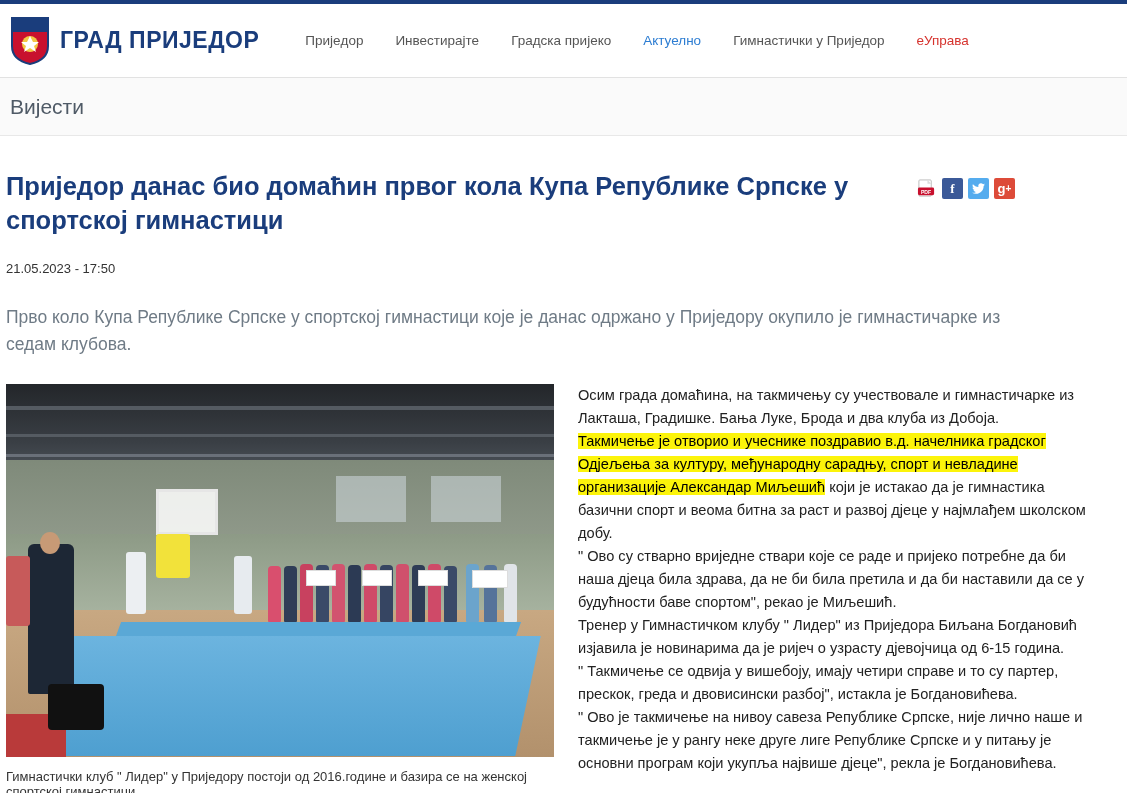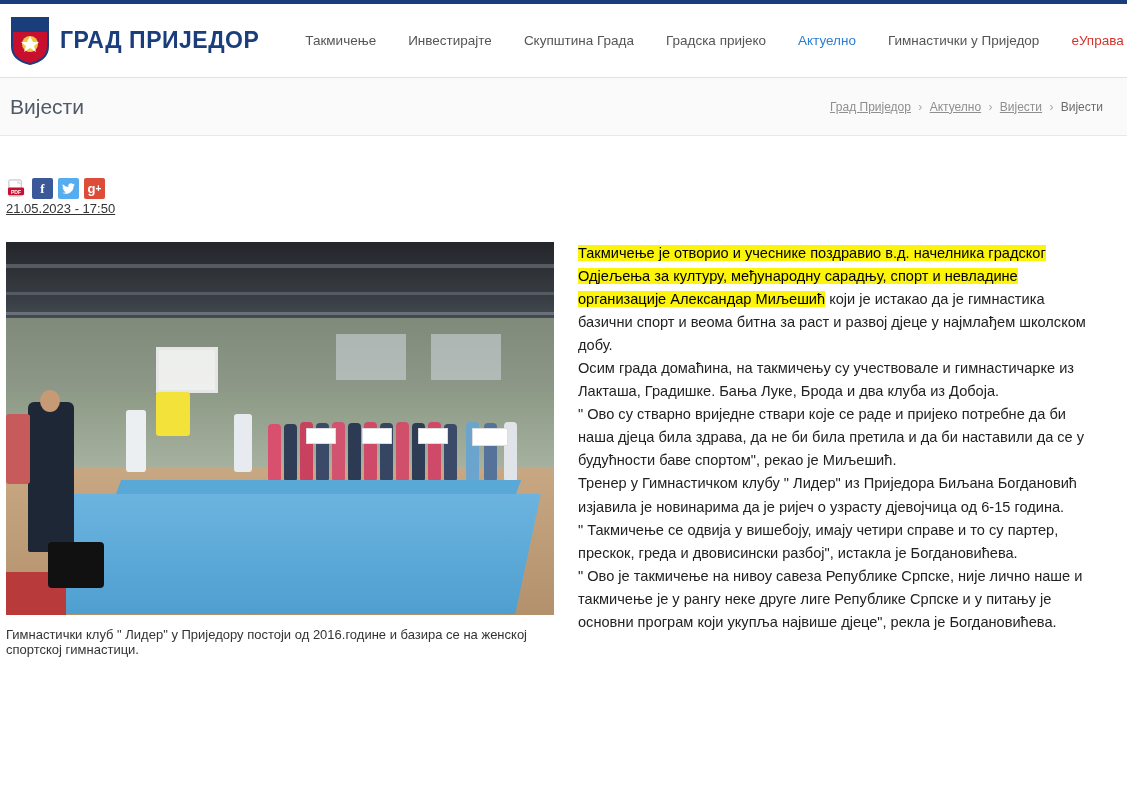--- a/index.html
+++ b/index.html
@@ -115,24 +115,23 @@
     color: #fff;
     font-size: 13px;
     font-weight: bold;
     cursor: pointer;
   }
   .ic.pdf { background:#fff; color:#c8102e; border:0; position:relative; }
   .ic.fb { background:#3b5998; font-family:"Liberation Serif",serif; }
   .ic.tw { background:#55acee; }
   .ic.gp { background:#dd4b39; }
   .date {
-    margin-top: 2px;
+    margin-top: 24px;
     font-size: 13px;
     color: #333;
-    text-decoration: underline;
   }
   .lead {
     margin-top: 28px;
     font-size: 17.5px;
     line-height: 1.52;
     color: #6f7b86;
     max-width: 1000px;
   }
   .content {
     display: flex;
@@ -248,47 +247,38 @@
         <path d="M2 2 H38 V30 Q38 44 20 48 Q2 44 2 30 Z" fill="#c8102e" stroke="#1a3d7c" stroke-width="2"></path>
         <path d="M2 2 H38 V16 H2 Z" fill="#1a3d7c"></path>
         <circle cx="20" cy="28" r="8" fill="#f2c744"></circle>
         <path d="M20 20 L23 26 L29 26 L24 30 L26 36 L20 32 L14 36 L16 30 L11 26 L17 26 Z" fill="#ffffff"></path>
       </svg>
     </div>
     <div class="brand-title">ГРАД ПРИЈЕДОР</div>
   </div>
 
   <nav class="mainnav">
-    <a href="#">Такмичење</a>
+    <a href="#">Пријeдор</a>
     <a href="#">Инвестирајте</a>
-    <a href="#">Скупштина Града</a>
     <a href="#">Градска пријеко</a>
     <a href="#" class="active">Актуелно</a>
     <a href="#">Гимнастички у Приједор</a>
     <a href="#" class="red">еУправа</a>
 
   </nav>
 </div>
 
 <div class="subhead">
   <div class="page-h">Вијести</div>
-  <div class="crumbs">
-    <a href="#">Град Приједор</a>
-    <span class="sep">›</span>
-    <a href="#">Актуелно</a>
-    <span class="sep">›</span>
-    <a href="#">Вијести</a>
-    <span class="sep">›</span>
-    <span>Вијести</span>
-  </div>
 </div>
 
 <div class="wrap">
 
   <div class="title-row">
+    <h1 class="article-title">Приједор данас био домаћин првог кола Купа Републике Српске у спортској гимнастици</h1>
     <div class="share">
       <div class="ic pdf">
         <svg width="19" height="19" viewBox="0 0 20 20">
           <rect x="2" y="1" width="13" height="17" rx="1" fill="#ffffff" stroke="#bbb"></rect>
           <path d="M11 1 L15 5 L11 5 Z" fill="#ddd"></path>
           <rect x="1" y="9" width="17" height="8" rx="1.5" fill="#c8102e"></rect>
           <text x="9.5" y="15.5" font-size="5.4" fill="#fff" text-anchor="middle" font-family="Liberation Sans">PDF</text>
         </svg>
       </div>
       <div class="ic fb">f</div>
@@ -296,20 +286,21 @@
         <svg width="13" height="11" viewBox="0 0 16 13" fill="#fff">
           <path d="M16 1.6c-.6.3-1.2.4-1.9.5.7-.4 1.2-1 1.4-1.8-.6.4-1.3.7-2.1.8A3.27 3.27 0 0 0 7.8 4c0 .3 0 .5.1.7C5.2 4.6 2.8 3.3 1.2 1.3c-.3.5-.5 1-.5 1.6 0 1.1.6 2.1 1.5 2.7-.5 0-1-.2-1.5-.4 0 1.6 1.1 2.9 2.6 3.2-.3.1-.6.1-.9.1-.2 0-.4 0-.6-.1.4 1.3 1.6 2.2 3.1 2.3A6.6 6.6 0 0 1 0 11.6a9.3 9.3 0 0 0 5 1.4c6 0 9.3-5 9.3-9.3v-.4c.7-.5 1.2-1.1 1.7-1.7z"></path>
         </svg>
       </div>
       <div class="ic gp">g<span style="font-size:10px">+</span></div>
     </div>
   </div>
 
   <div class="date">21.05.2023 - 17:50</div>
 
+  <div class="lead">Прво коло Купа Републике Српске у спортској гимнастици које је данас одржано у Приједору окупило је гимнастичарке из седам клубова.</div>
 
   <div class="content">
     <div class="figure">
       <div class="photo">
         <div class="ph-ceiling"></div>
         <div class="ph-beam" style="left:0;top:22px;width:100%;"></div>
         <div class="ph-beam" style="left:0;top:50px;width:100%;height:3px;"></div>
         <div class="ph-beam" style="left:0;top:70px;width:100%;height:3px;background:#6a7079;"></div>
         <div class="ph-wall"></div>
         <div class="ph-wall2"></div>
@@ -344,21 +335,21 @@
         <div class="ph-sign" style="left:300px;top:186px;width:30px;height:16px;"></div>
         <div class="ph-sign" style="left:356px;top:186px;width:30px;height:16px;"></div>
         <div class="ph-sign" style="left:412px;top:186px;width:30px;height:16px;"></div>
         <div class="ph-sign" style="left:466px;top:186px;width:36px;height:18px;"></div>
         <div class="ph-person" style="left:0;top:172px;width:24px;height:70px;background:#c75a5a;"></div>
       </div>
       <div class="caption">Гимнастички клуб " Лидер" у Приједору постоји од 2016.године и базира се на женској спортској гимнастици.</div>
     </div>
 
     <div class="body-text">
+      <p>Осим града домаћина, на такмичењу су учествовале и гимнастичарке из Лакташа, Градишке. Бања Луке, Брода и два клуба из Добоја.</p>
       <p><mark class="hl">Такмичење је отворио и учеснике поздравио в.д. начелника градског Одјељења за културу, међународну сарадњу, спорт и невладине организације Александар Миљешић</mark><span> који је истакао да је гимнастика базични спорт и веома битна за раст и развој дјеце у најмлађем школском добу.</span></p>
-      <p>Осим града домаћина, на такмичењу су учествовале и гимнастичарке из Лакташа, Градишке. Бања Луке, Брода и два клуба из Добоја.</p>
       <p>" Ово су стварно вриједне ствари које се раде и пријеко потребне да би наша дјеца била здрава, да не би била претила и да би наставили да се у будућности баве спортом", рекао је Миљешић.</p>
       <p>Тренер у Гимнастичком клубу " Лидер" из Приједора Биљана Богдановић изјавила је новинарима да је ријеч о узрасту дјевојчица од 6-15 година.</p>
       <p>" Такмичење се одвија у вишебоју, имају четири справе и то су партер, прескок, греда и двовисински разбој", истакла је Богдановићева.</p>
       <p>" Ово је такмичење на нивоу савеза Републике Српске, није лично наше и такмичење је у рангу неке друге лиге Републике Српске и у питању је основни програм који укупља највише дјеце", рекла је Богдановићева.</p>
     </div>
   </div>
 </div>
 
 </body></html>

